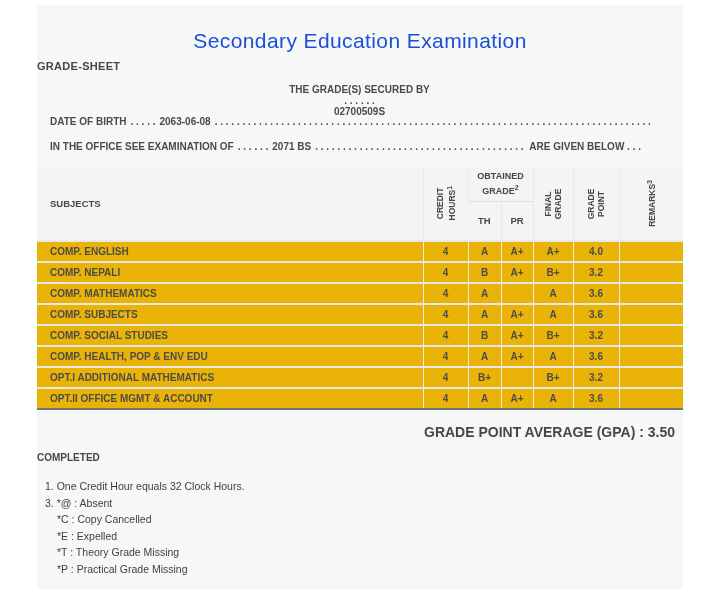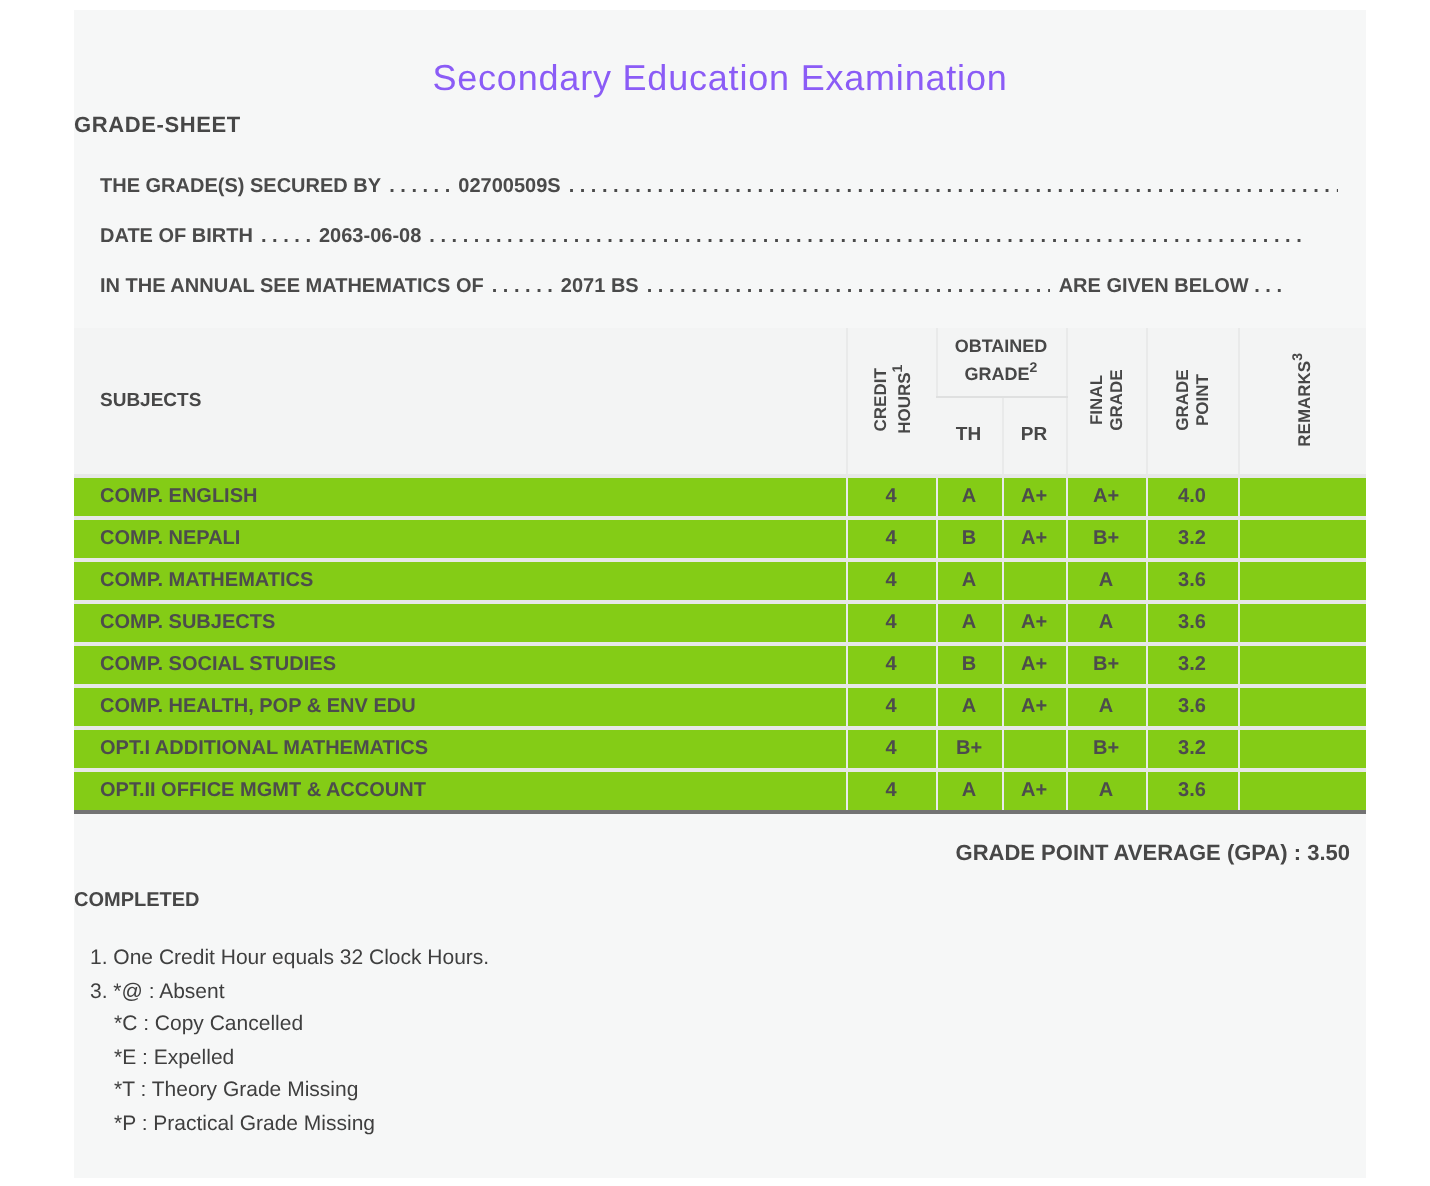--- a/index.html
+++ b/index.html
@@ -1,58 +1,58 @@
 <!DOCTYPE html>
 <html><head>
 <meta charset="utf-8">
 <style>
   * { margin:0; padding:0; box-sizing:border-box; }
   html,body { width:715px; height:593px; background:#ffffff; overflow:hidden;
               font-family:"Liberation Sans", sans-serif; }
   .panel { position:relative; margin:5px 0 0 37px; width:646px; height:584px;
            background:#f6f7f7; color:#4a4a4a; }
 
-  .title { padding-top:24px; text-align:center; font-size:18px; letter-spacing:.4px;
-           color:#8b5cf6; }
+  .title { padding-top:24px; text-align:center; font-size:21px; letter-spacing:.4px;
+           color:#1d4ed8; }
   .subtitle { margin-top:7px; text-align:left; font-size:11px; font-weight:700;
               letter-spacing:.3px; color:#474747; }
 
   .info { margin-top:12px; }
   .info-line { display:flex; align-items:center; height:25px; padding-left:13px;
                font-size:10px; font-weight:700; white-space:nowrap; color:#4a4a4a; }
   .info-line .leader { margin:0 4px; }
   .info-line .dots { flex:1; min-width:0; overflow:hidden; margin-left:4px; }
   .info-line .suffix { margin-left:4px; }
-  #line1 { padding-right:14px; }
+  #line1 { padding-right:14px;flex-direction:column; }
   #line2 { padding-right:30px; }
   #line3 { padding-right:42px; }
 
   table { margin-top:8px; width:646px; border-collapse:collapse; table-layout:fixed; }
   col.c-subj{width:386px;} col.c-ch{width:45px;} col.c-th{width:33px;}
   col.c-pr{width:32px;} col.c-fg{width:40px;} col.c-gp{width:46px;} col.c-rem{width:64px;}
   thead th { background:#f3f4f4; font-size:9.5px; font-weight:700; color:#474747; }
   thead tr.h1 th { height:34px; }
   thead tr.h2 th { height:40px; }
   th.subj { text-align:left; padding-left:13px; vertical-align:middle; }
   th.span2 { vertical-align:middle; text-align:center; line-height:11px;
              border-bottom:1px solid #dfe0e0; font-size:9px; }
   .vcell { vertical-align:middle; text-align:center; }
   .vcell .vrot { display:inline-block; transform:rotate(-90deg); font-size:8.5px;
                  font-weight:700; line-height:10px; text-align:center; white-space:normal; }
   .vrot.w34 { width:34px; } .vrot.w50 { width:50px; }
   sup { font-size:7px; }
   td, th { border-left:1px solid #e9eaea; }
   td:first-child, th:first-child { border-left:none; }
-  tbody tr { background:#84cc16; border-top:2px solid #e7e8e8; }
+  tbody tr { background:#eab308; border-top:2px solid #e7e8e8; }
   tbody tr:last-child { border-bottom:2px solid #737373; }
   tbody td { height:21px; font-size:10px; font-weight:700; text-align:center;
              color:#4c4c4c; }
   tbody td.subject { text-align:left; padding-left:13px; }
 
-  .gpa-line { margin-top:14px; text-align:right; padding-right:8px; font-size:11px;
+  .gpa-line { margin-top:14px; text-align:right; padding-right:8px; font-size:14px;
               font-weight:700; color:#474747; }
   .status-line { margin-top:12px; padding-right:8px; font-size:10px;
                  font-weight:700; color:#474747; }
 
   .footnotes { margin-top:15px; padding-left:8px; font-size:10.5px; color:#3f3f3f;
                line-height:16.5px; }
   .footnotes .sub { padding-left:12px; }
 </style>
 </head>
 <body>
@@ -69,21 +69,21 @@
       <span>02700509S</span>
       <span class="dots">. . . . . . . . . . . . . . . . . . . . . . . . . . . . . . . . . . . . . . . . . . . . . . . . . . . . . . . . . . . . . . . . . . . . . . . . . . . . . . . . . . . . . . . . . . . .</span>
     </div>
     <div class="info-line" id="line2">
       <span>DATE OF BIRTH</span>
       <span class="leader">. . . . .</span>
       <span>2063-06-08</span>
       <span class="dots">. . . . . . . . . . . . . . . . . . . . . . . . . . . . . . . . . . . . . . . . . . . . . . . . . . . . . . . . . . . . . . . . . . . . . . . . . . . . . . . . . . . . . . . . . . . .</span>
     </div>
     <div class="info-line" id="line3">
-      <span>IN THE ANNUAL SEE MATHEMATICS OF</span>
+      <span>IN THE OFFICE SEE EXAMINATION OF</span>
       <span class="leader">. . . . . .</span>
       <span>2071 BS</span>
       <span class="dots">. . . . . . . . . . . . . . . . . . . . . . . . . . . . . . . . . . . . . . . . . . . . . . . . . . . . . . . . . . . . . . . . . . . . . . . . . . . . . . . . . . . . . . . . . . . .</span>
       <span class="suffix">ARE GIVEN BELOW . . .</span>
     </div>
   </div>
 
   <table>
     <colgroup>
       <col class="c-subj">

